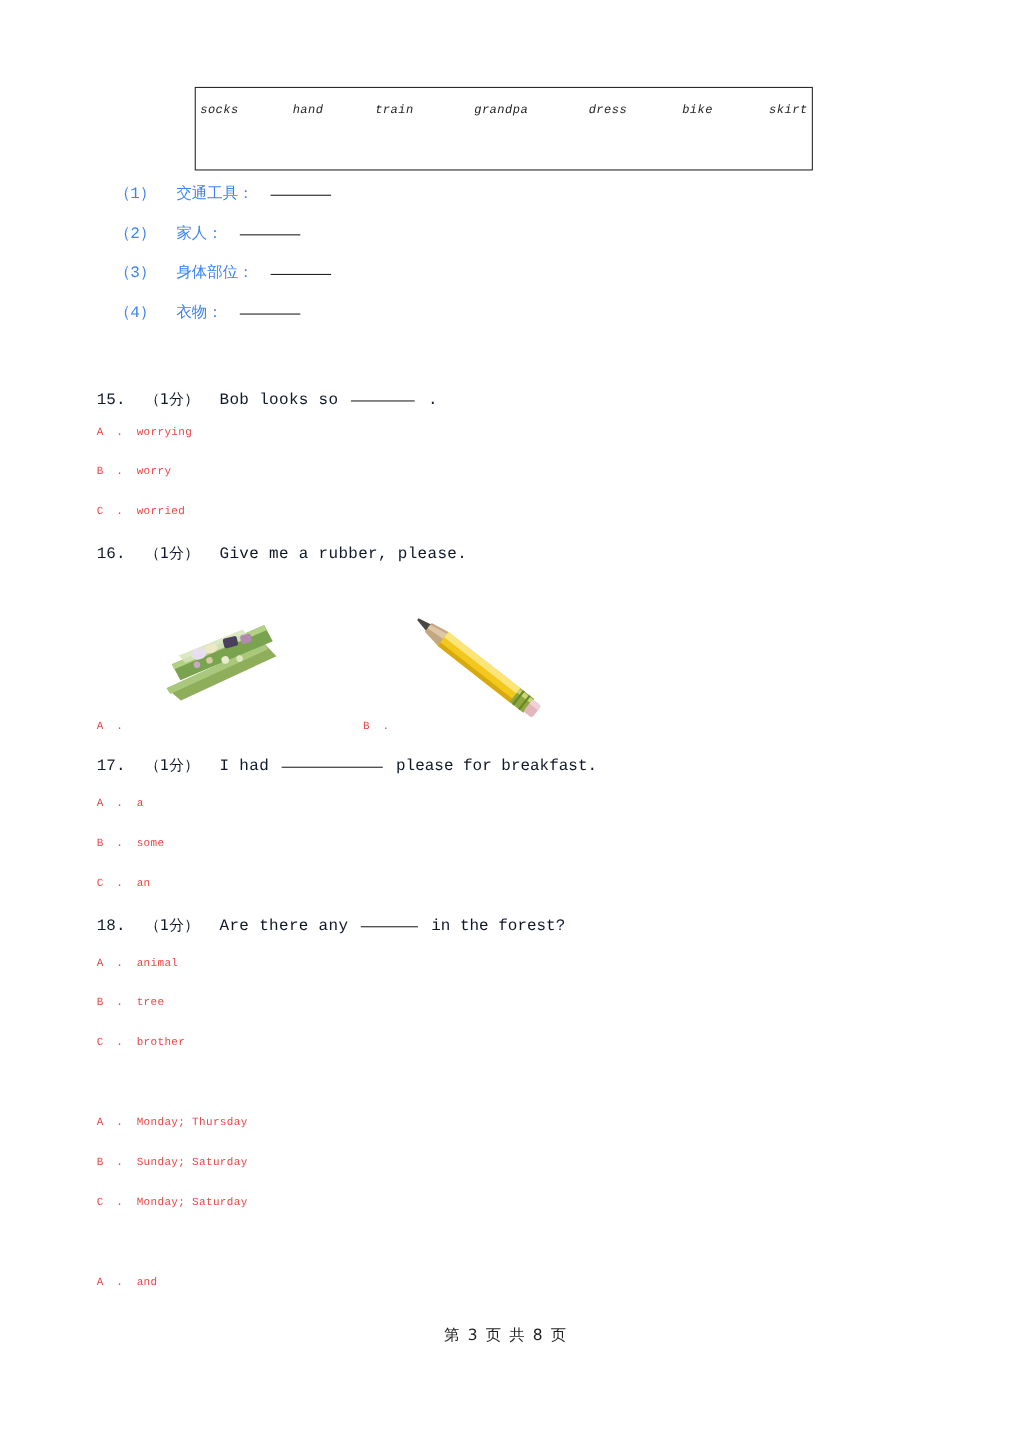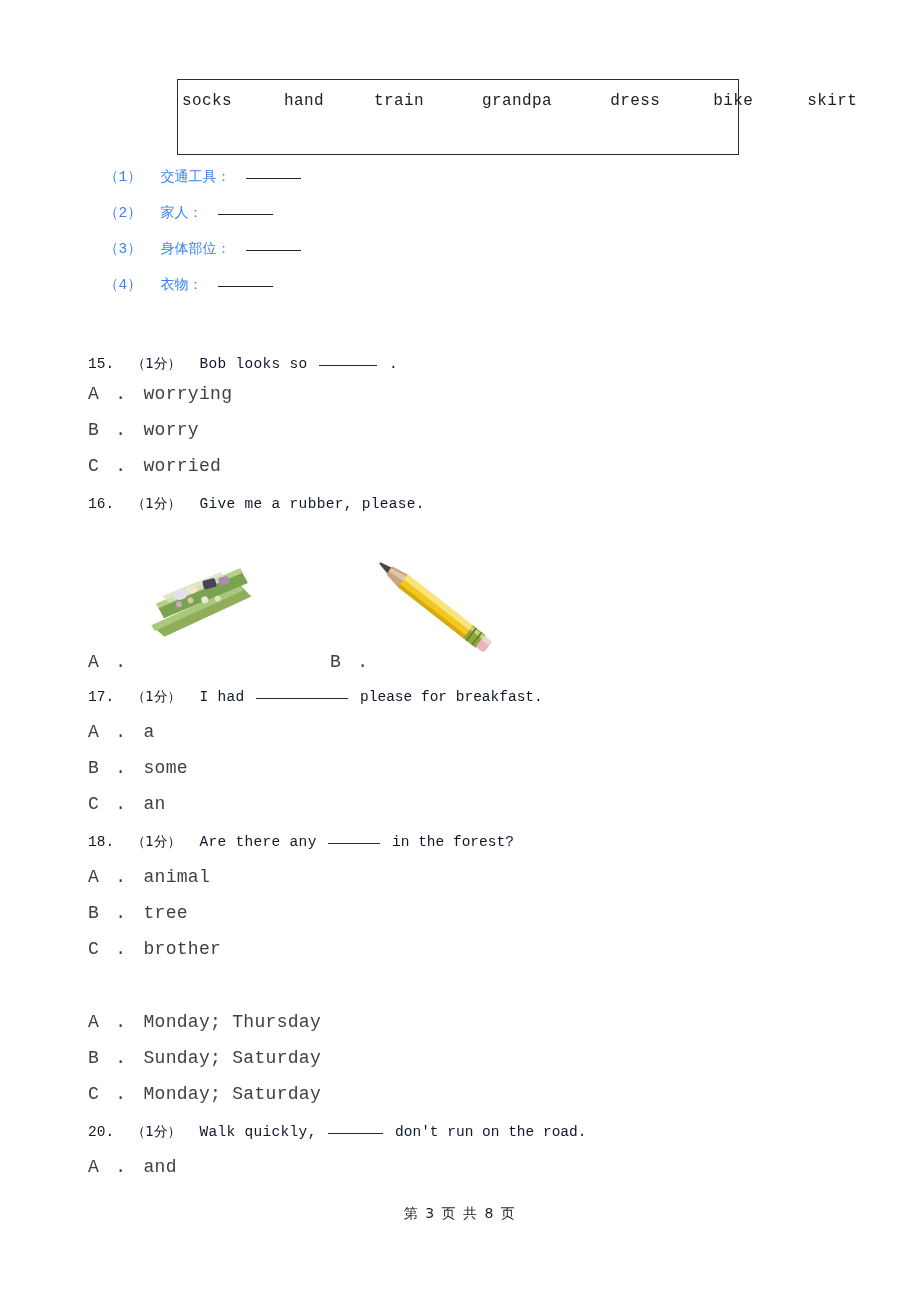--- a/index.html
+++ b/index.html
@@ -31,23 +31,24 @@
     border: 1px solid #2b2b2b;
     box-sizing: border-box;
   }
   .word-row {
     position: absolute;
     left: 4px;
     right: 4px;
     height: 38px;
     line-height: 38px;
     white-space: nowrap;
-    font-size: 16px;
+    font-size: 11px;
     letter-spacing: 0.4px;
     color: #222;
+    font-style: italic;
   }
   .word-row.r1 { top: 2px; }
   .word-row.r2 { top: 39px; }
   .word-row span.w { display: inline-block; }
 
   
   .r1 .w1 { margin-left: 0px; }
   .r1 .w2 { margin-left: 42px; }
   .r1 .w3 { margin-left: 40px; }
   .r1 .w4 { margin-left: 48px; }
@@ -130,25 +131,25 @@
   }
   .blank-w1 { width: 58px; }
   .blank-w2 { width: 92px; }
   .blank-w3 { width: 52px; }
   .blank-w4 { width: 63px; }
   .blank-w5 { width: 55px; }
 
   .opt-line {
     position: absolute;
     left: 88px;
-    font-size: 18px;
+    font-size: 10px;
     line-height: 20px;
     white-space: nowrap;
     letter-spacing: 0.3px;
-    color: #404040;
+    color: #ef4444;
   }
   .opt-line .letter { display: inline-block; }
   .opt-line .dot { margin: 0 6px 0 5px; }
 
   .opt-line.col-b { left: 330px; }
 
   
   .pic {
     position: absolute;
   }
@@ -348,27 +349,20 @@
     <span class="letter">B</span>
     <span class="dot">.</span>
     <span>Sunday; Saturday</span>
   </div>
   <div class="opt-line" style="top:1084px">
     <span class="letter">C</span>
     <span class="dot">.</span>
     <span>Monday; Saturday</span>
   </div>
 
-  <div class="q-line" style="top:1121px">
-    <span class="qnum">20.</span>
-    <span class="marks">（1分）</span>
-    <span class="stem">Walk quickly,</span>
-    <span class="blank blank-w5"></span>
-    <span>don't run on the road.</span>
-  </div>
   <div class="opt-line" style="top:1157px">
     <span class="letter">A</span>
     <span class="dot">.</span>
     <span>and</span>
   </div>
 
   <div class="footer">第 3 页 共 8 页</div>
 
 </div>
 

